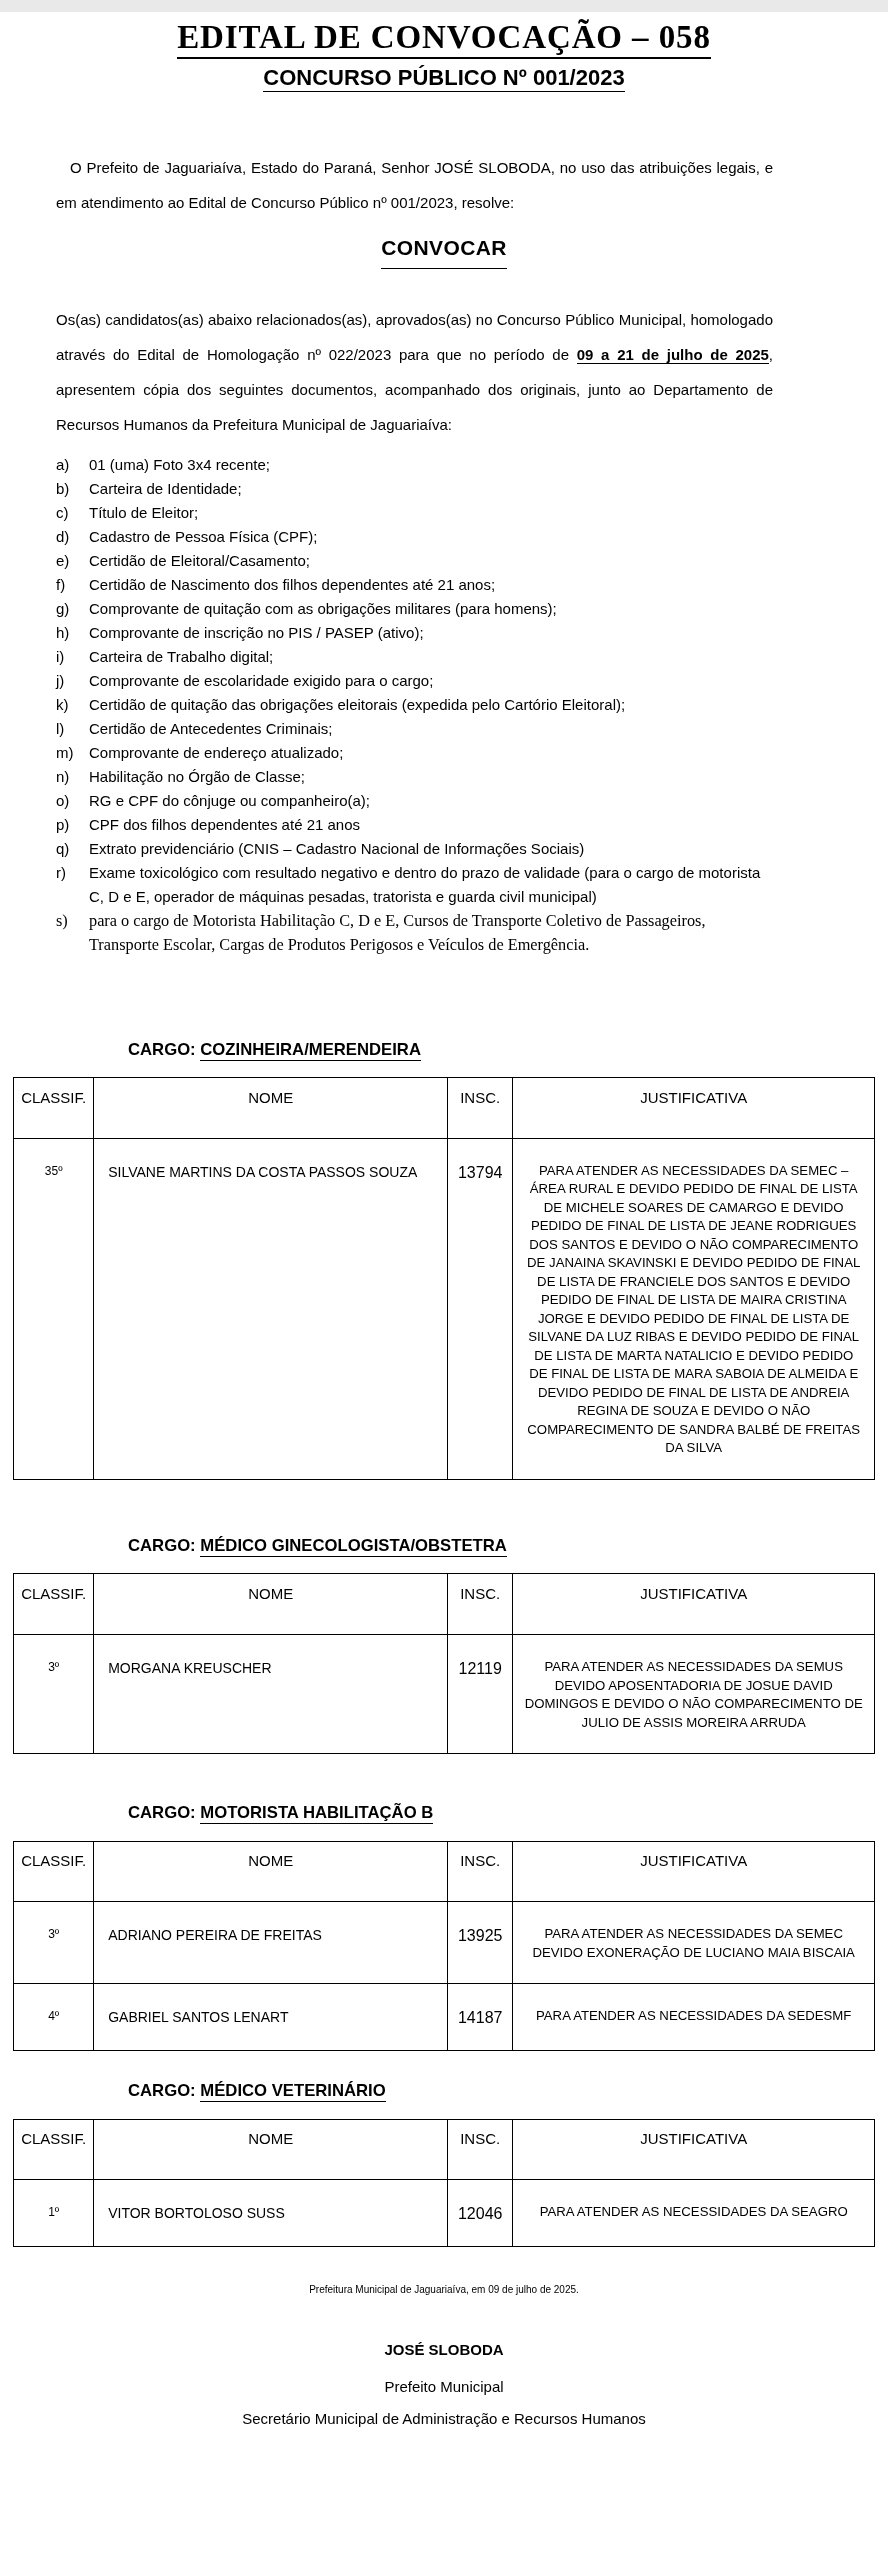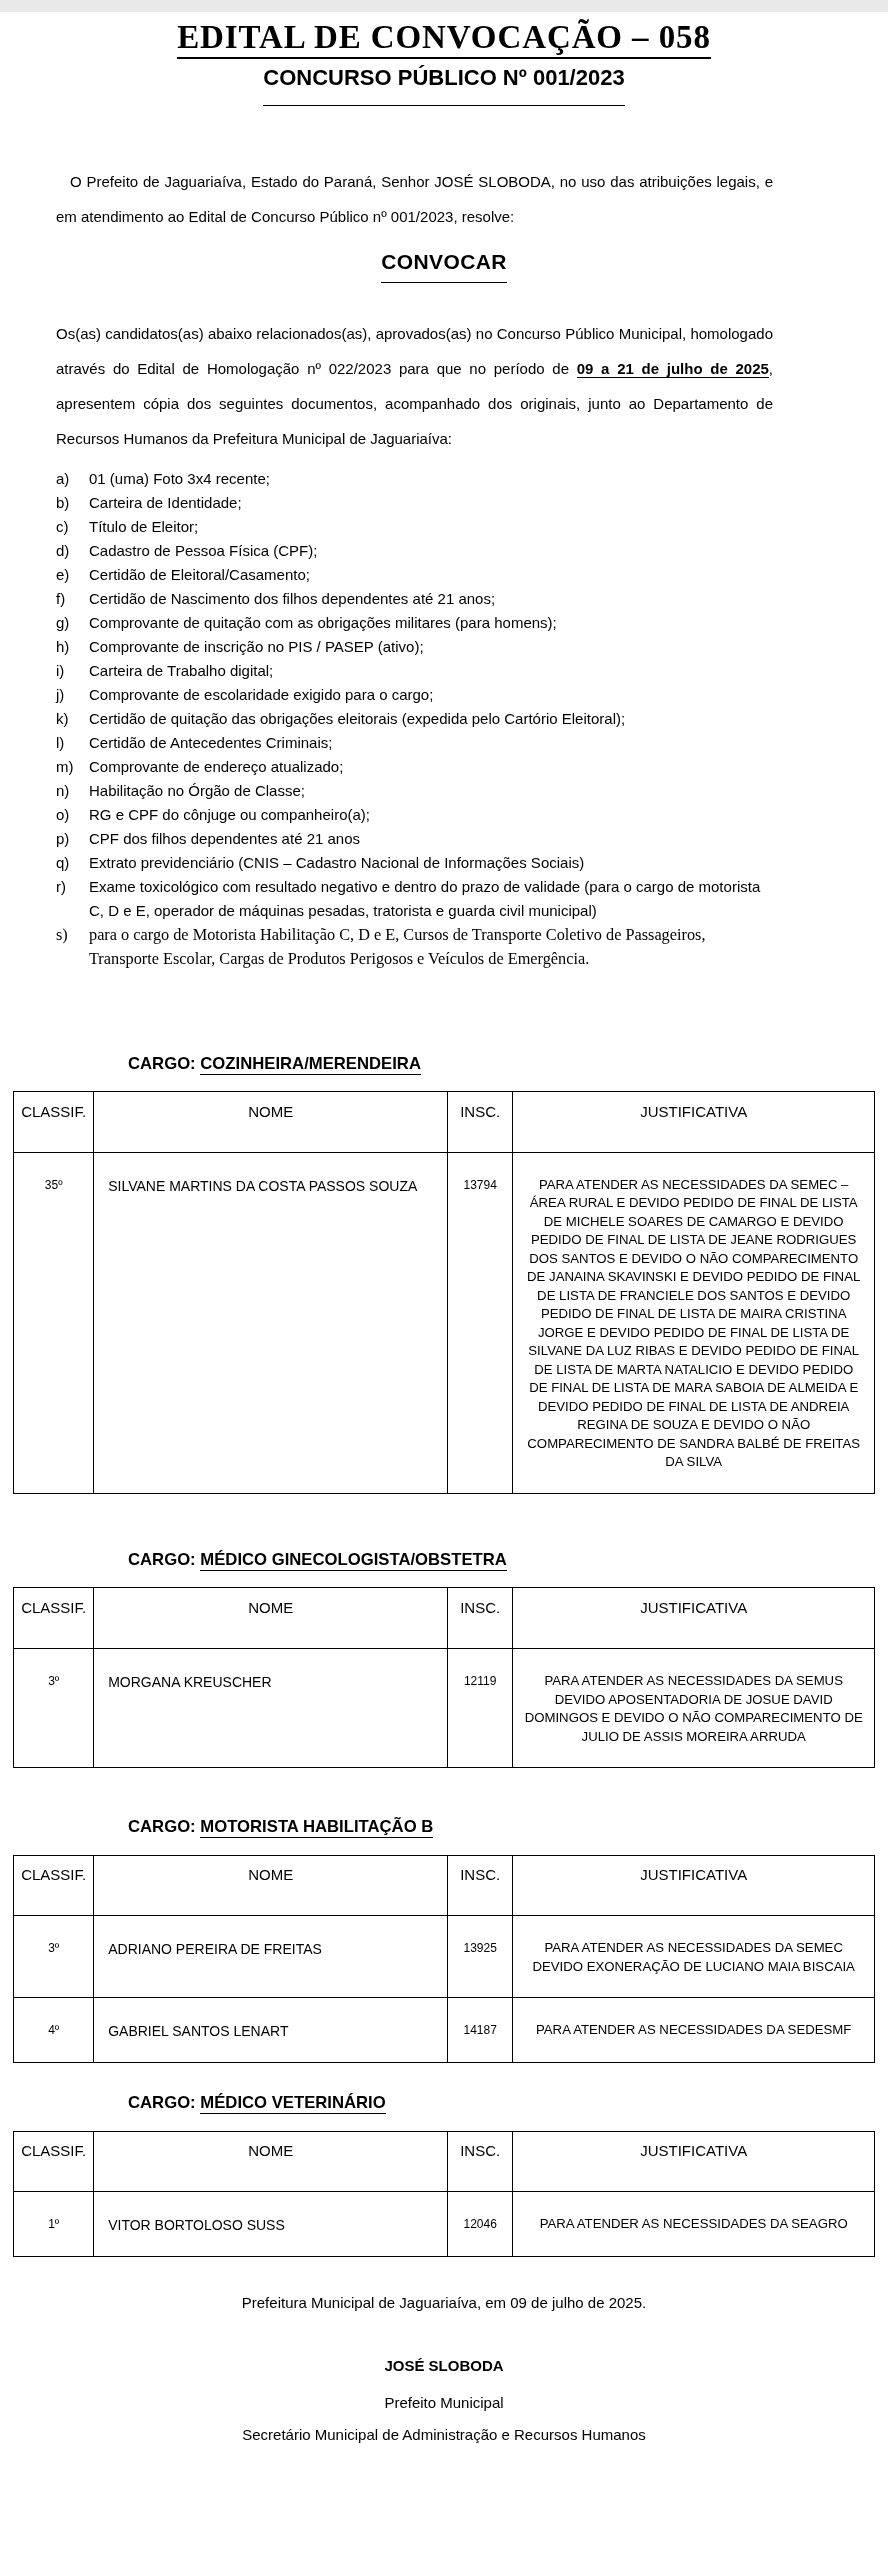--- a/index.html
+++ b/index.html
@@ -12,21 +12,21 @@
   }
   .title-wrap { text-align:center; padding-top:7px; }
   .doc-title {
     font-family:"Liberation Serif", serif;
     font-size:33px; font-weight:bold; letter-spacing:0.9px;
     display:inline-block; border-bottom:2.6px solid #000; padding-bottom:0.9px;
   }
   .subtitle-wrap { text-align:center; margin-top:6.2px; }
   .doc-subtitle {
     font-size:22px; font-weight:bold;
-    display:inline-block; border-bottom:1.8px solid #000; padding-bottom:14px;
+    display:inline-block; border-bottom:1.8px solid #000; padding-bottom:0;
   }
   .para {
     margin:0 115px 0 56px; font-size:15px; line-height:35px;
     text-align:justify;
   }
   .para-first { margin-top:58px; text-indent:14px; }
   .convocar-wrap { text-align:center; margin-top:16px; }
   .convocar {
     font-size:21px; font-weight:bold; letter-spacing:0.4px;
     display:inline-block; border-bottom:1.8px solid #000; padding-bottom:8px;
@@ -48,23 +48,23 @@
     border-collapse:collapse; table-layout:fixed;
     width:862px; margin:17.6px 0 0 13.2px;
   }
   table.roster th, table.roster td { border:1.3px solid #000; }
   table.roster th {
     font-size:15px; font-weight:normal; text-align:center;
     vertical-align:top; padding:10.6px 3.5px 32px 3.5px;
   }
   td.c-classif { text-align:center; vertical-align:top; font-size:12px; padding:25px 3.5px 23px 3.5px; }
   td.c-nome    { text-align:left;   vertical-align:top; font-size:14px; padding:25px 7px 23px 14px; }
-  td.c-insc    { text-align:center; vertical-align:top; font-size:12px; padding:25px 3.5px 23px 3.5px; }
+  td.c-insc    { text-align:center; vertical-align:top; font-size:16px; padding:25px 3.5px 23px 3.5px; }
   td.c-just    { text-align:center; vertical-align:top; font-size:13.2px; line-height:18.5px; padding:23px 10.6px 21px 10.6px; }
-  .closing-date { text-align:center; margin-top:37px; font-size:15px; }
+  .closing-date { text-align:center; margin-top:37px; font-size:10px; }
   .sig-name  { text-align:center; font-size:15px; font-weight:bold; }
   .sig-role  { text-align:center; font-size:15px; }
   .sig1-name { margin-top:46px; }
   .sig1-role { margin-top:19.4px; }
   .sig2-name { margin-top:17.6px; }
   .sig2-role { margin-top:1.8px; }
 </style>
 </head>
 <body>
 

